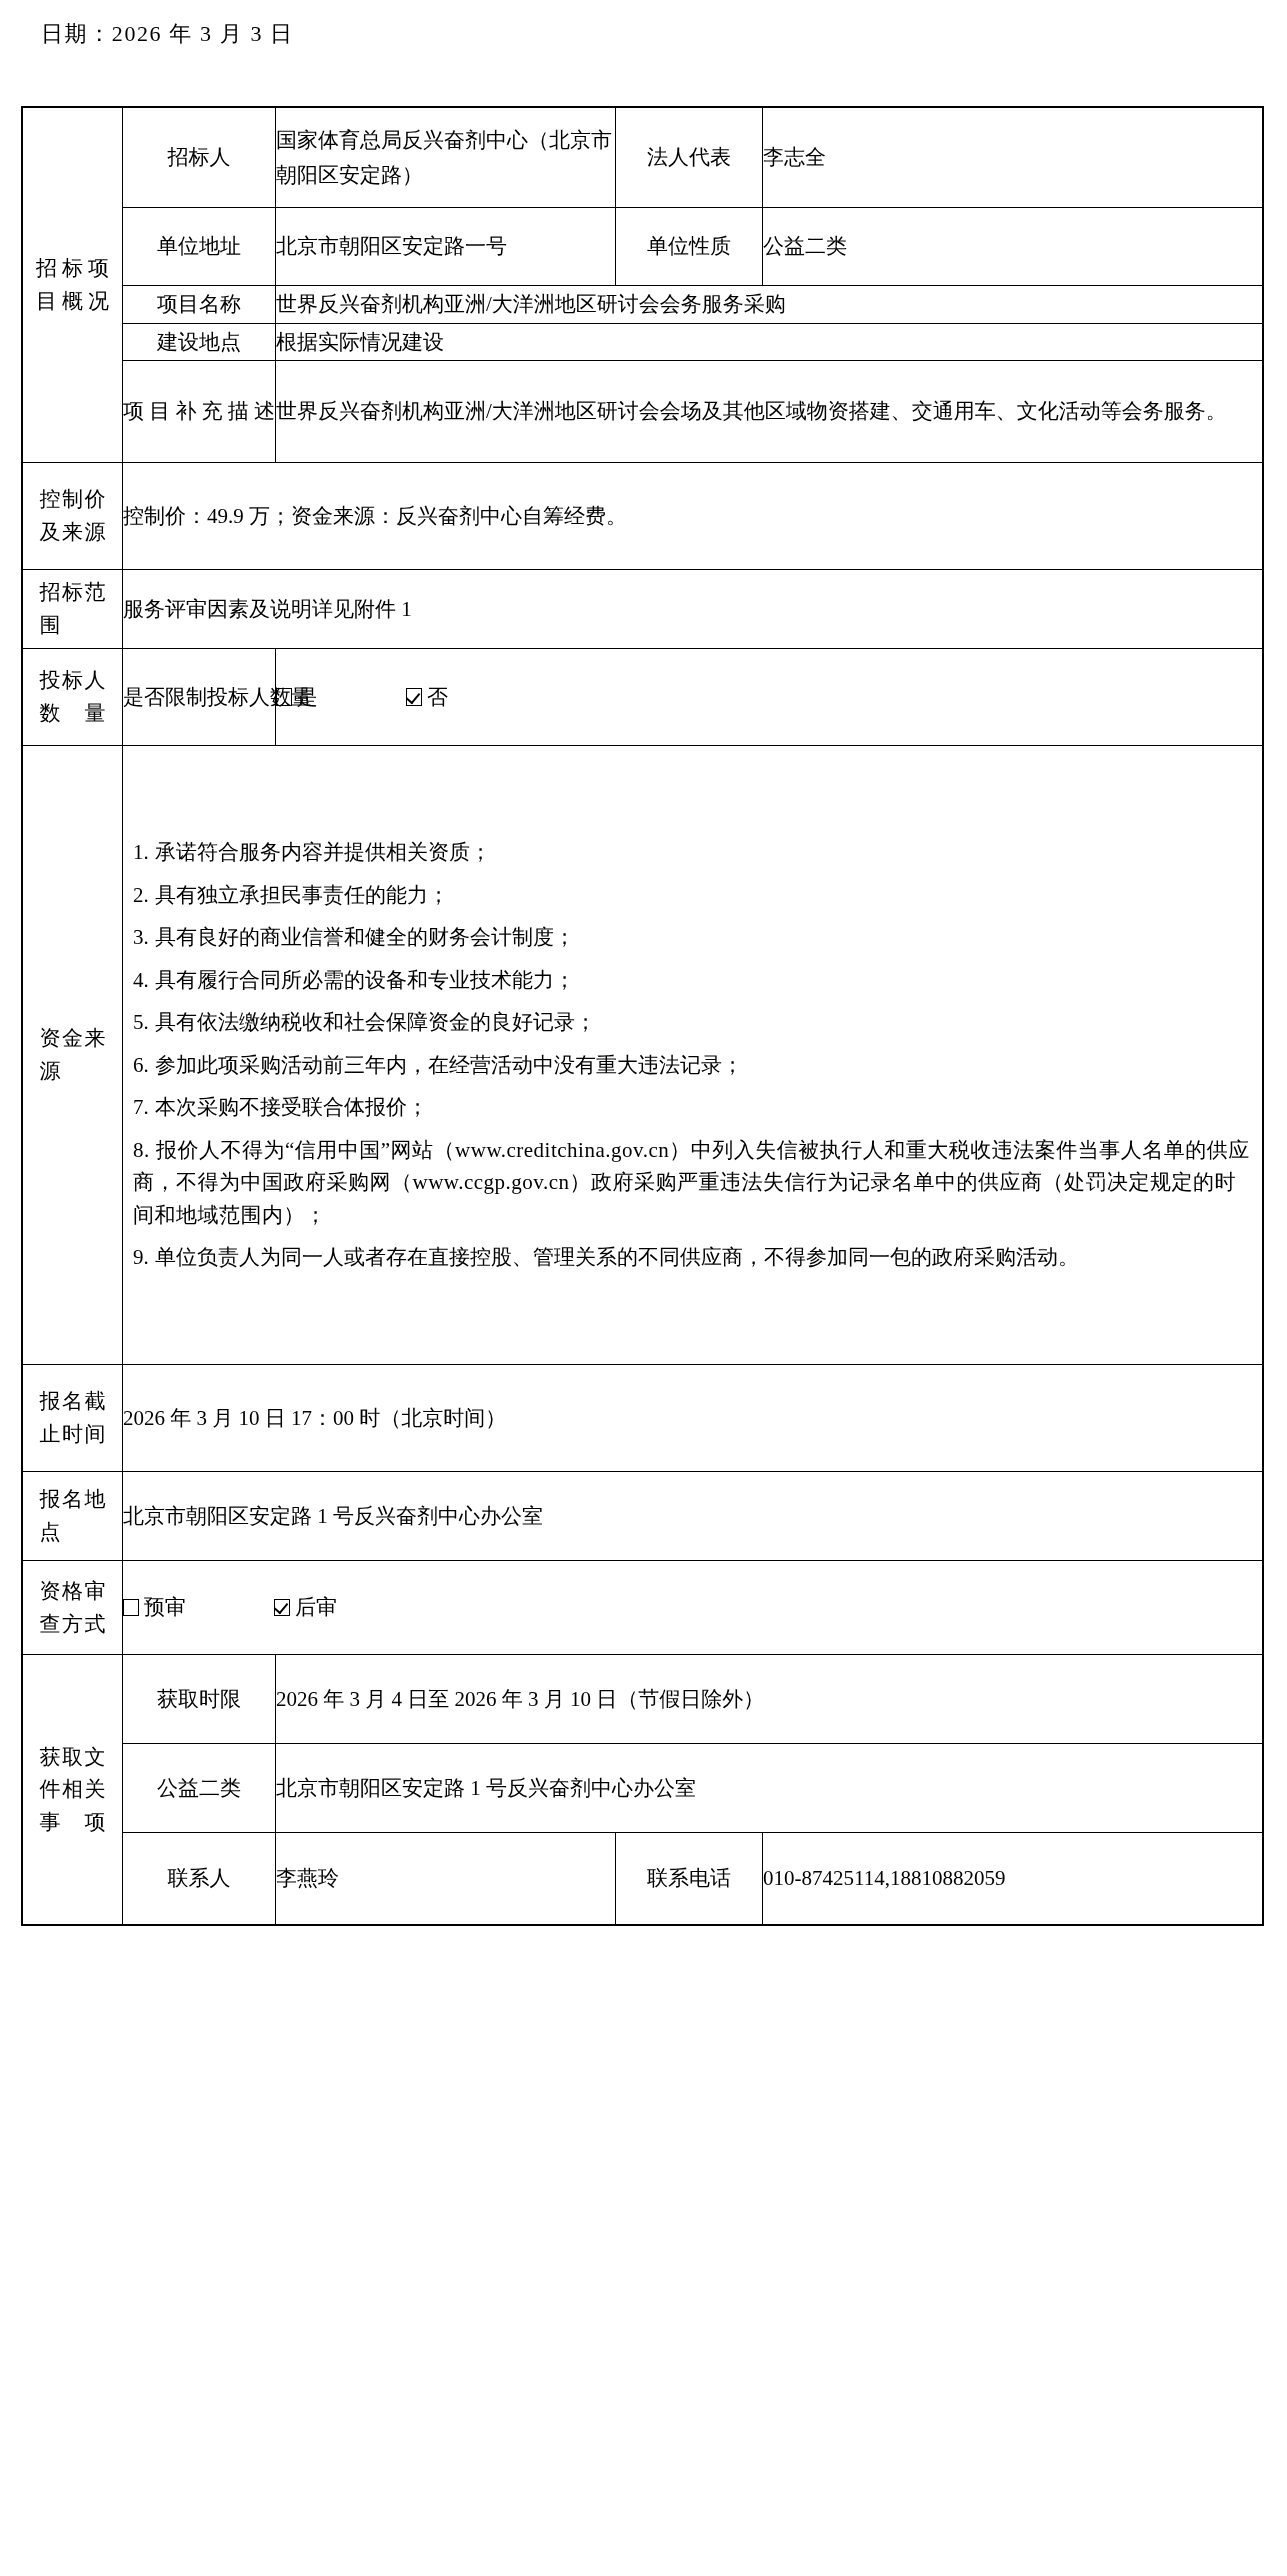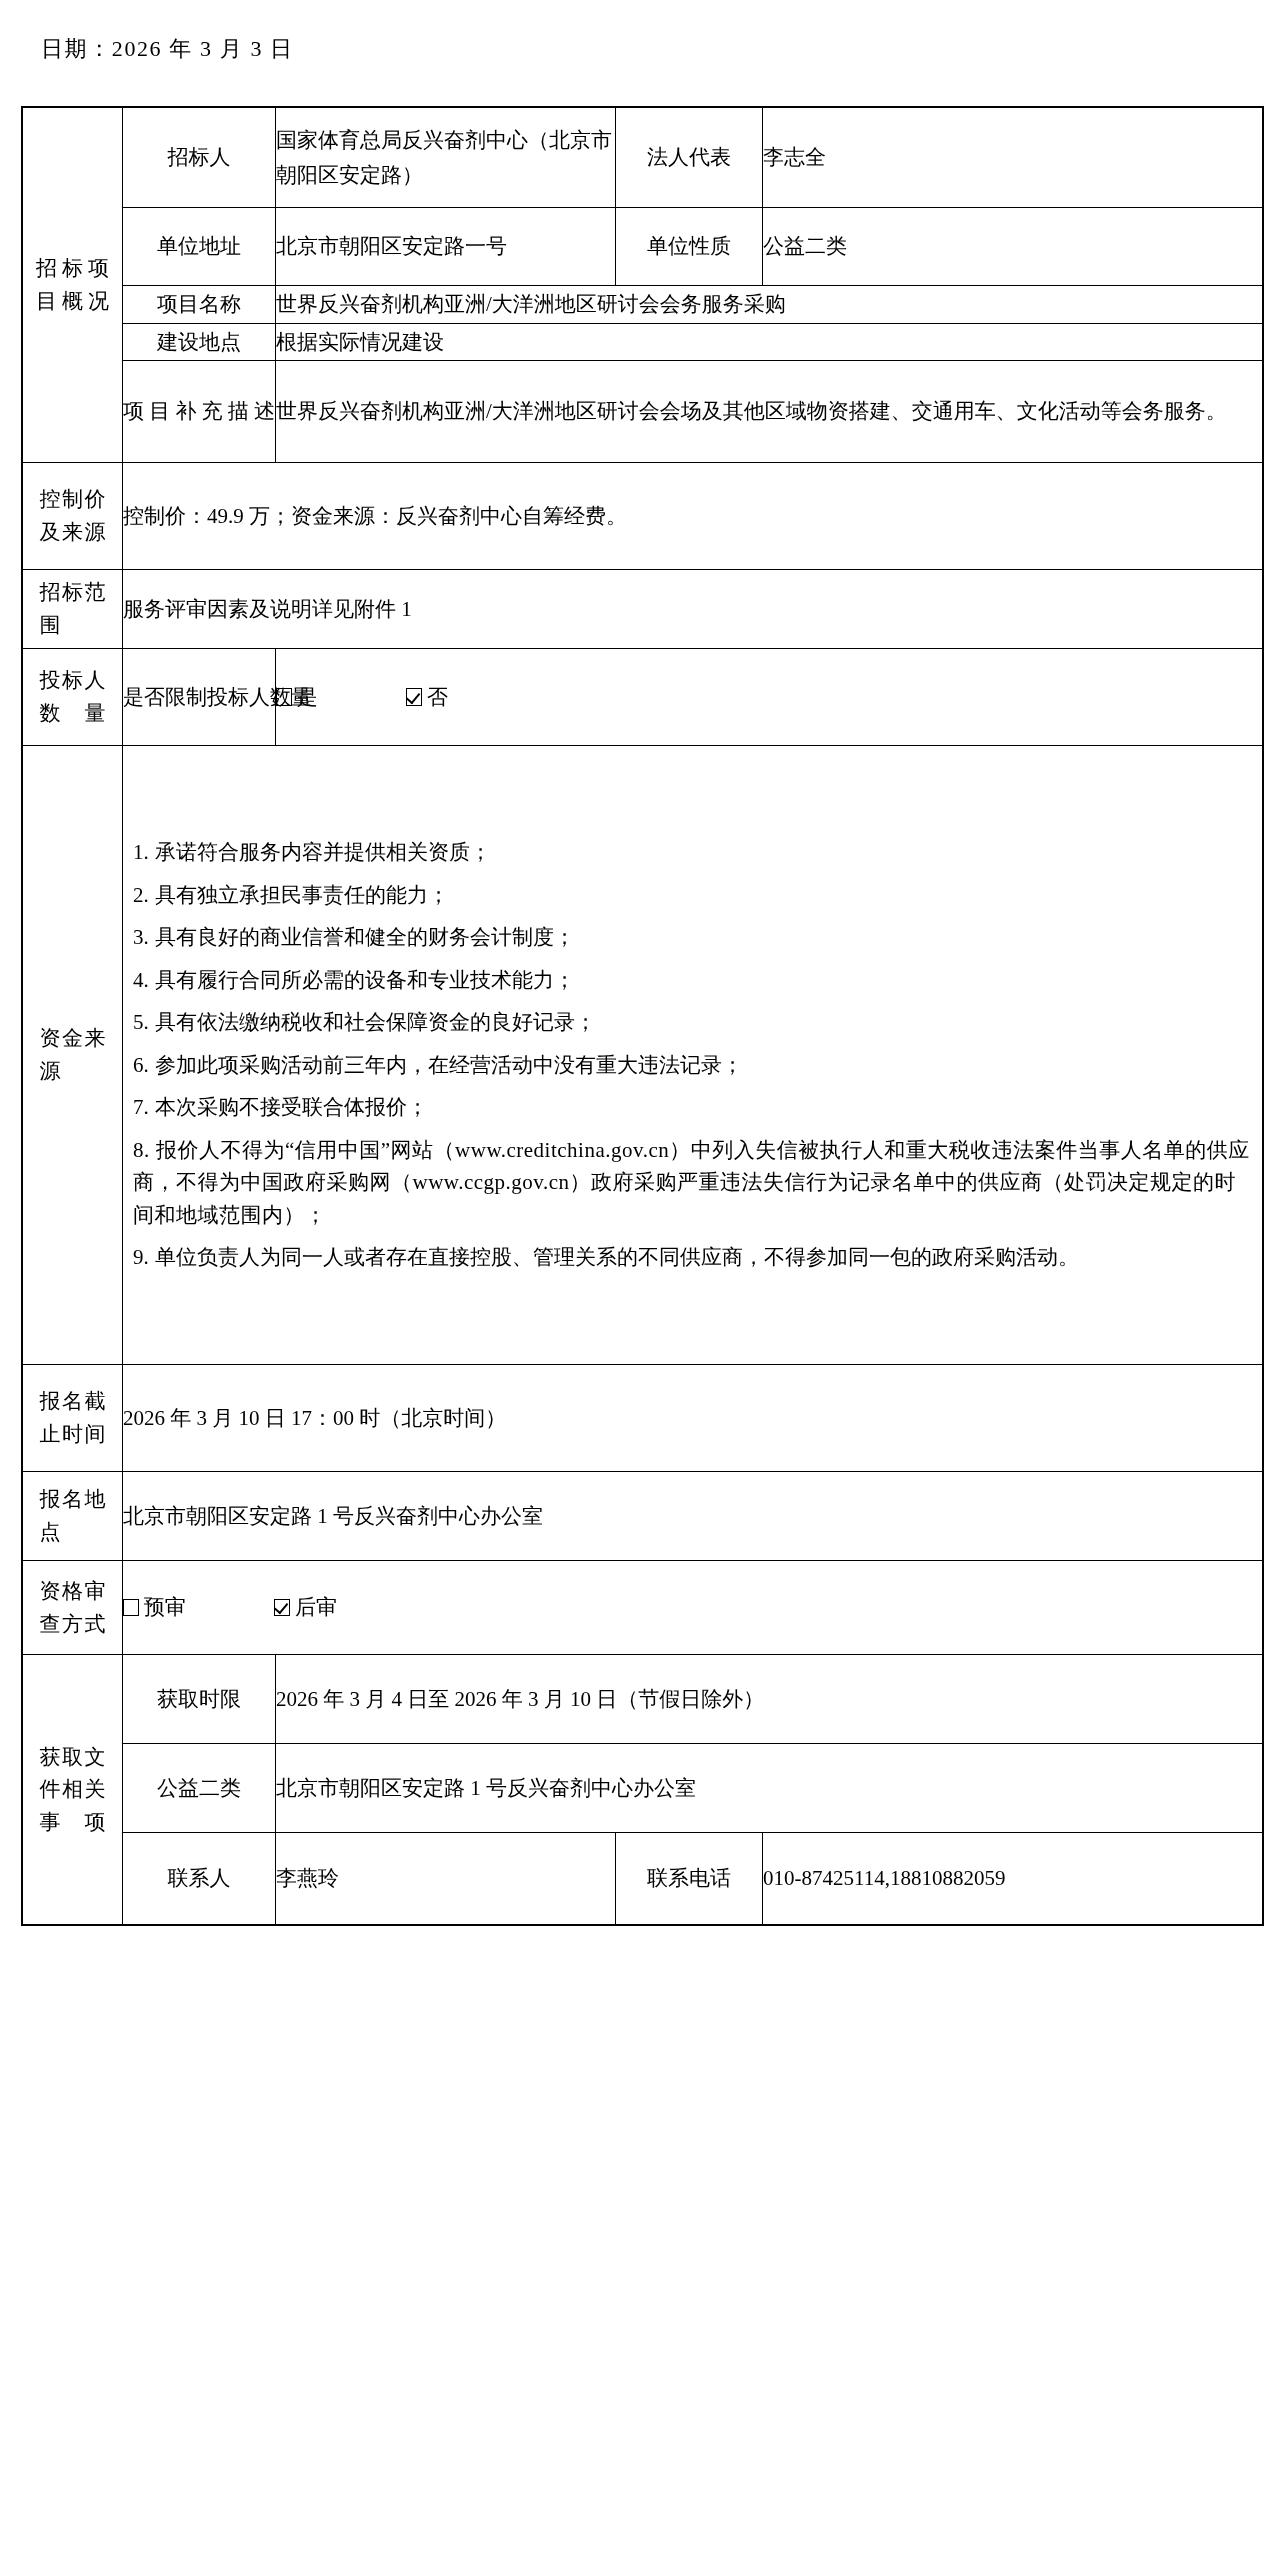--- a/index.html
+++ b/index.html
@@ -17,21 +17,21 @@
   }
   .page {
     position: relative;
     width: 1288px;
     height: 2576px;
     box-sizing: border-box;
   }
   .date-line {
     position: absolute;
     left: 41px;
-    top: 34px;
+    top: 19px;
     font-size: 22px;
     letter-spacing: 1.6px;
     white-space: nowrap;
   }
 
   table.main {
     position: absolute;
     left: 22px;
     top: 107px;
     width: 1240px;

